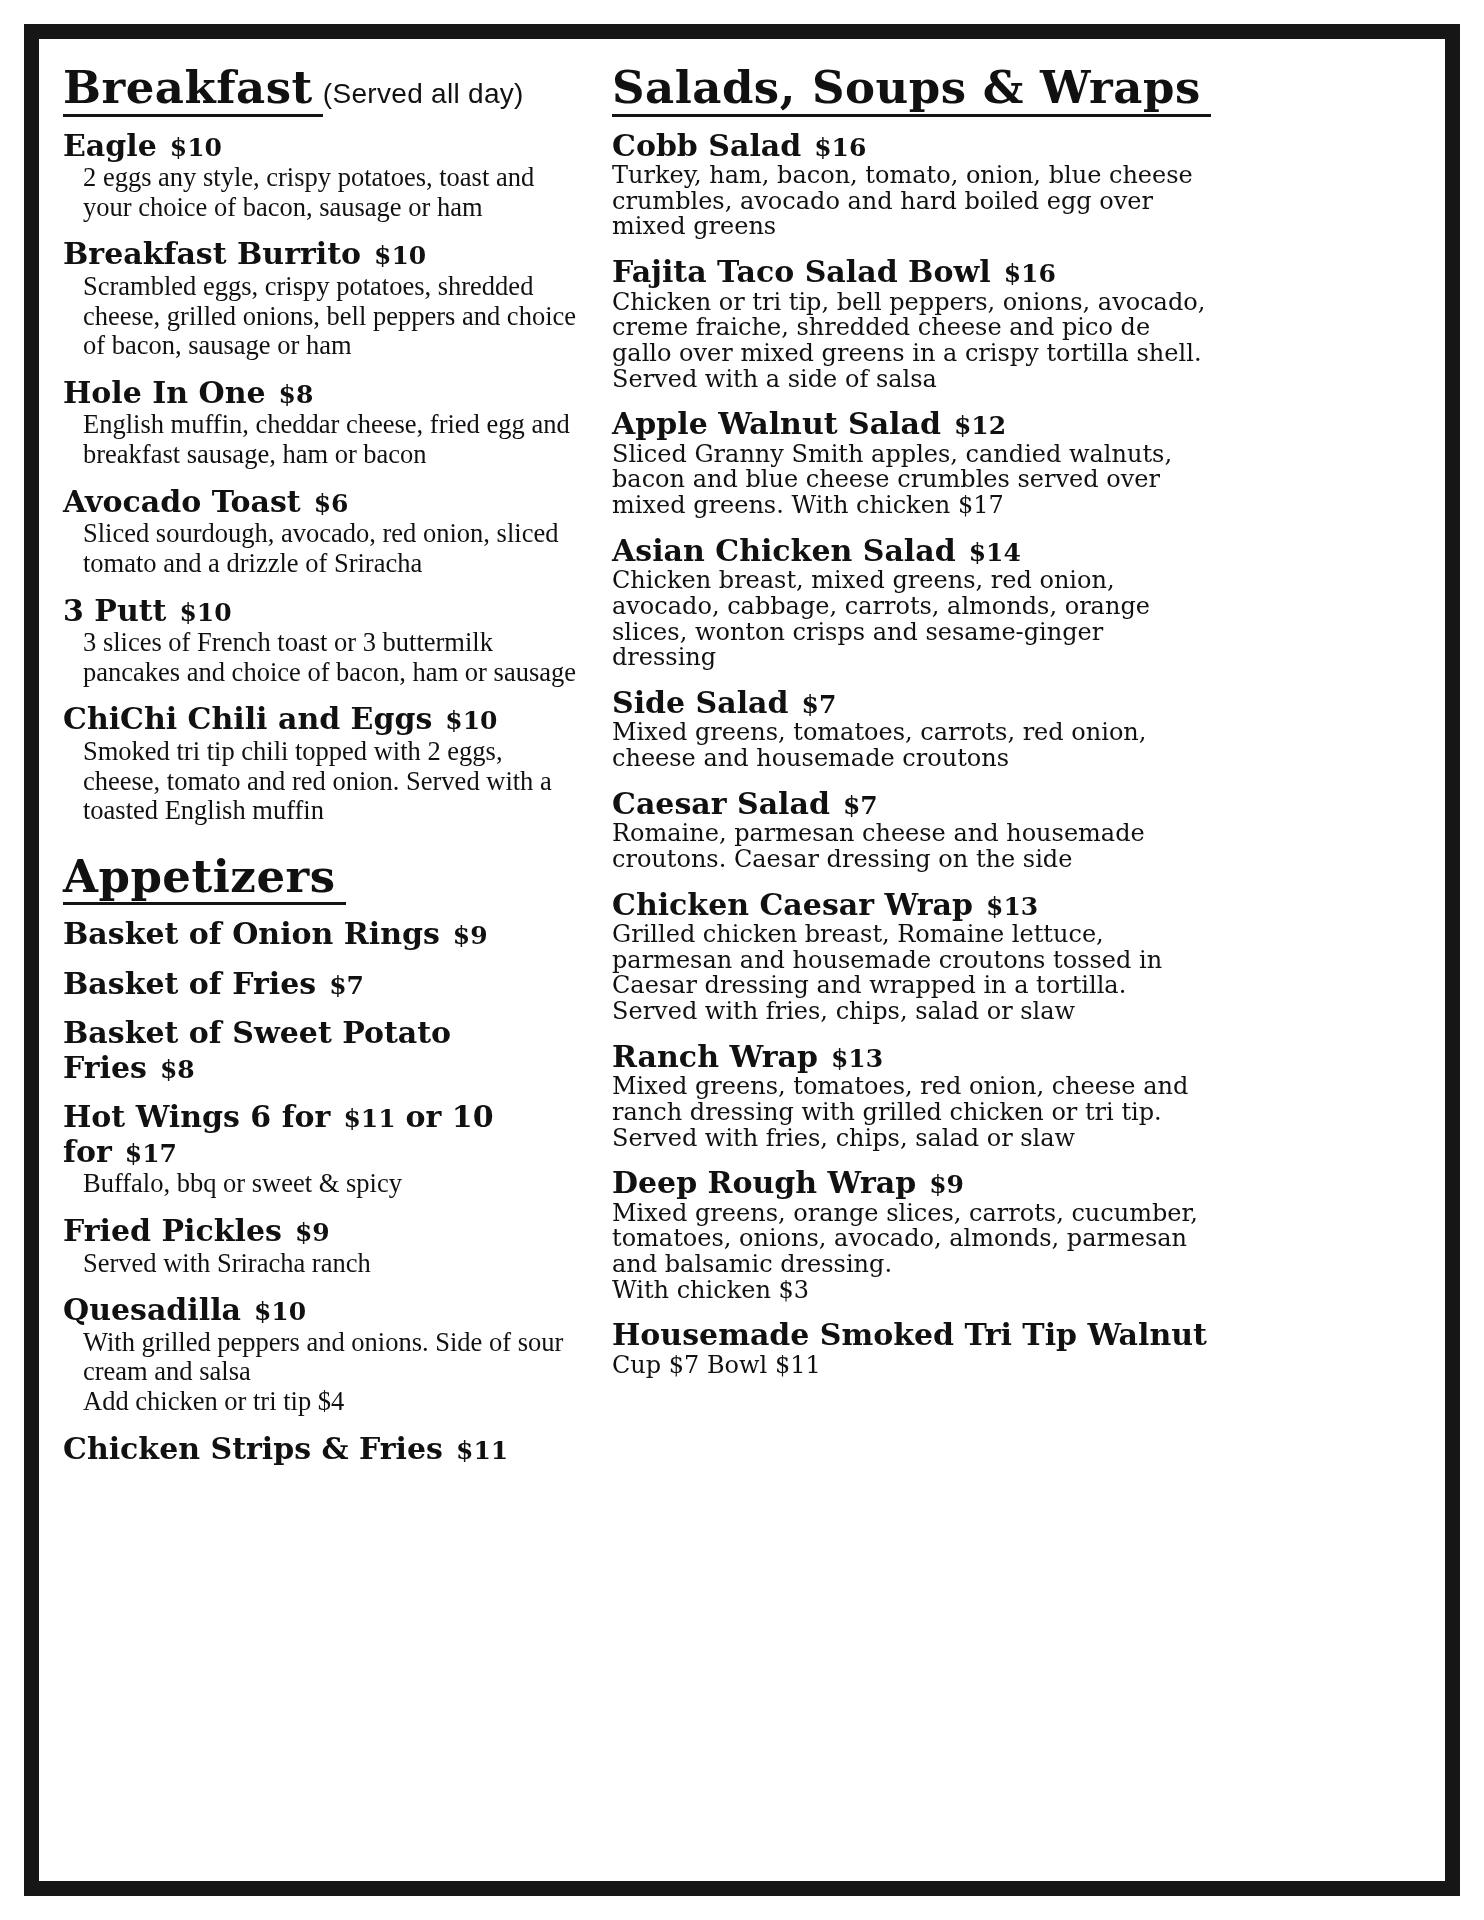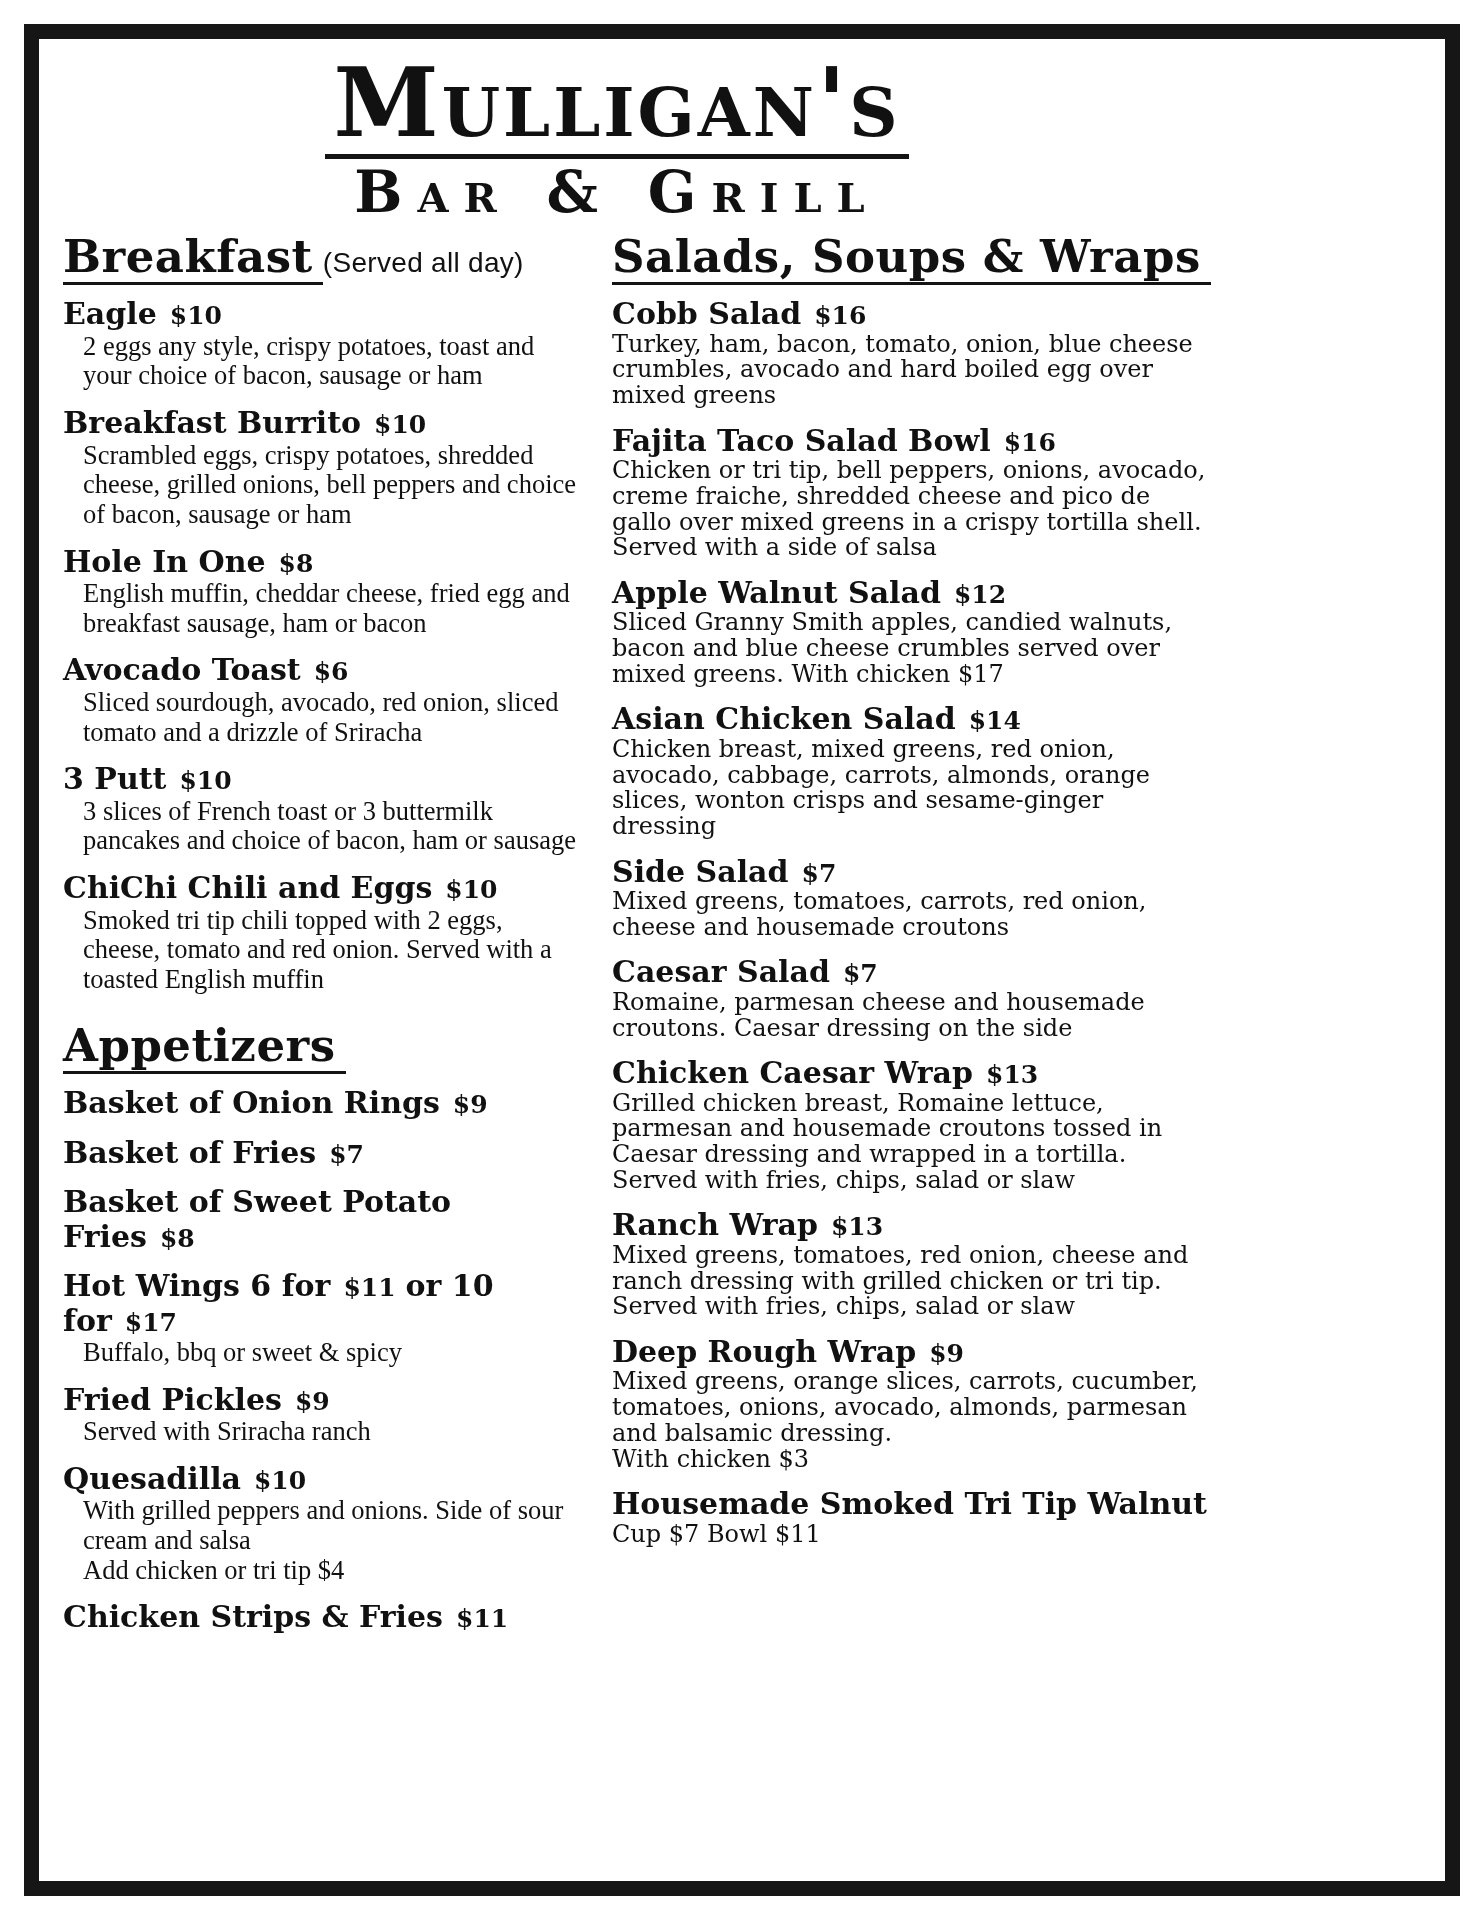--- a/index.html
+++ b/index.html
@@ -76,26 +76,20 @@
     font-size:26.5px;
     line-height:1.12;
     margin-left:20px;
   }
 </style>
 </head>
 <body>
 
 <div class="page">
 
-  <header class="header">
-    <div class="title-wrap">
-      <div class="title">Mulligan's</div>
-    </div>
-    <div class="subtitle">Bar &amp; Grill</div>
-  </header>
 
   <div class="columns">
     <div class="col col-left">
         <section class="menu-section">
           <div class="heading-row"><h3 class="section-heading">Breakfast</h3><span class="heading-note">(Served all day)</span></div>
           <div class="menu-item">
             <div class="item-title"><span class="item-name">Eagle</span><span class="item-price">$10</span></div>
             <p class="item-desc">2 eggs any style, crispy potatoes, toast and your choice of bacon, sausage or ham</p>
           </div>
           <div class="menu-item">

